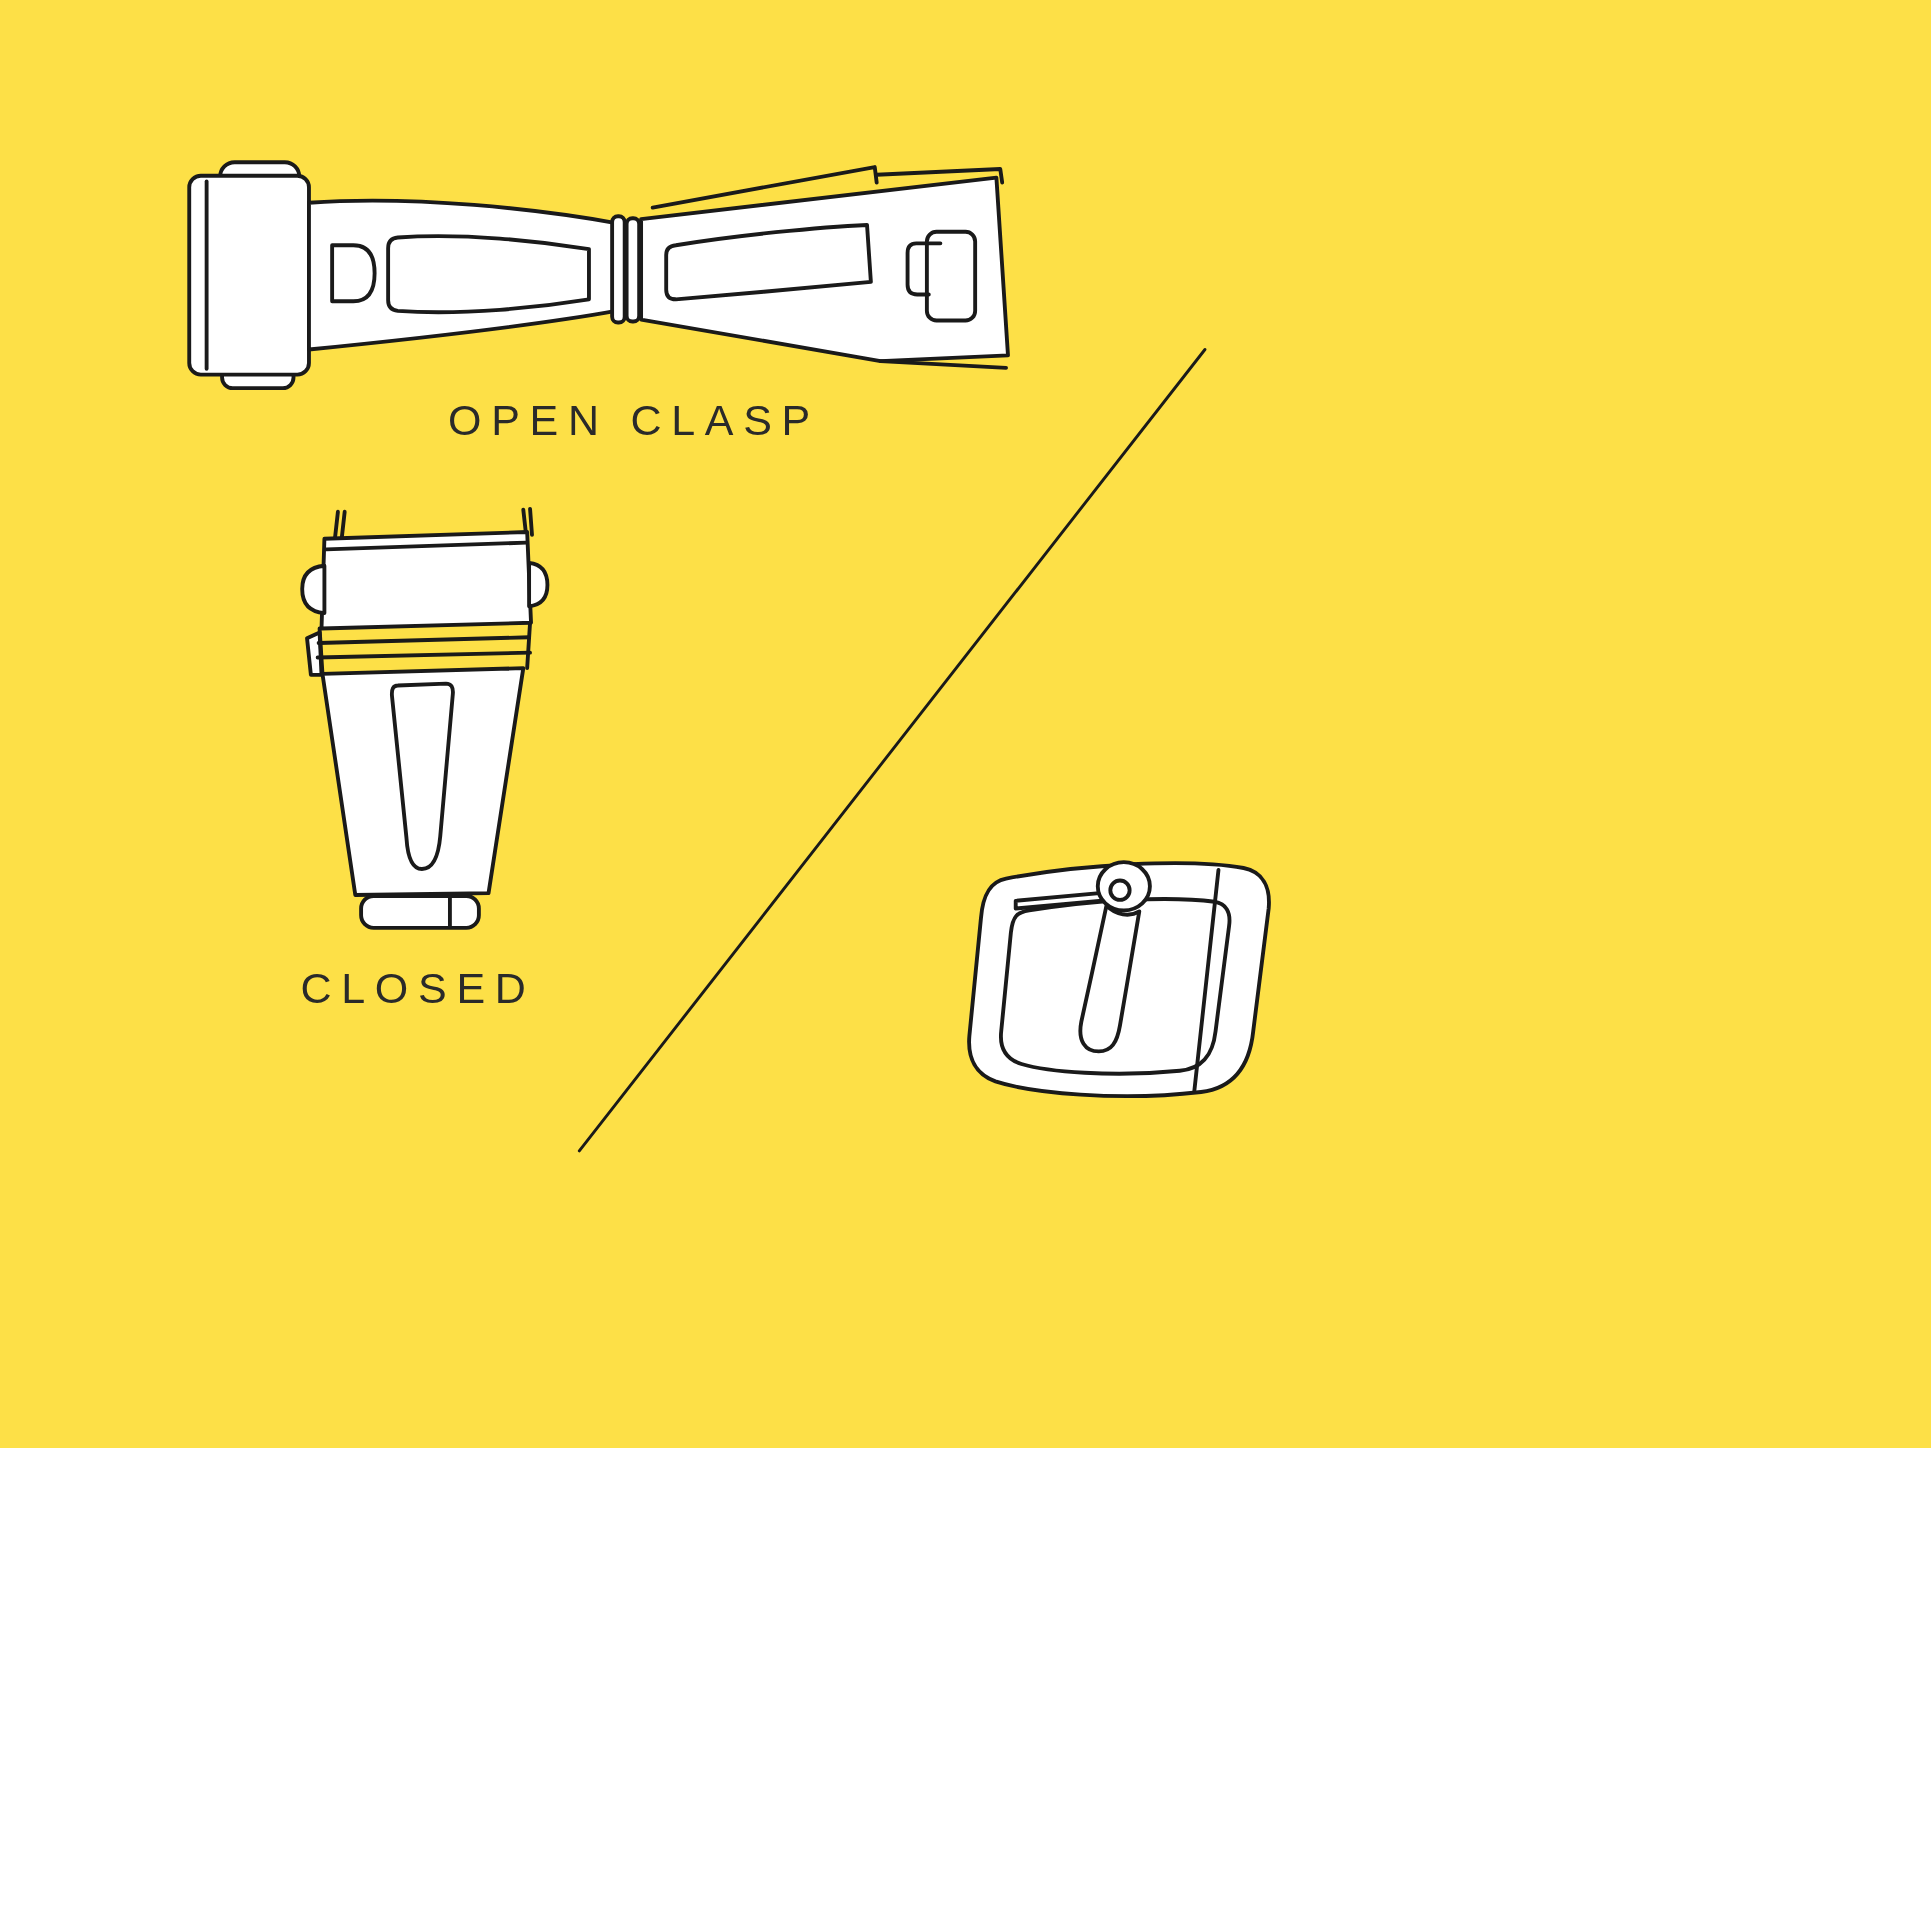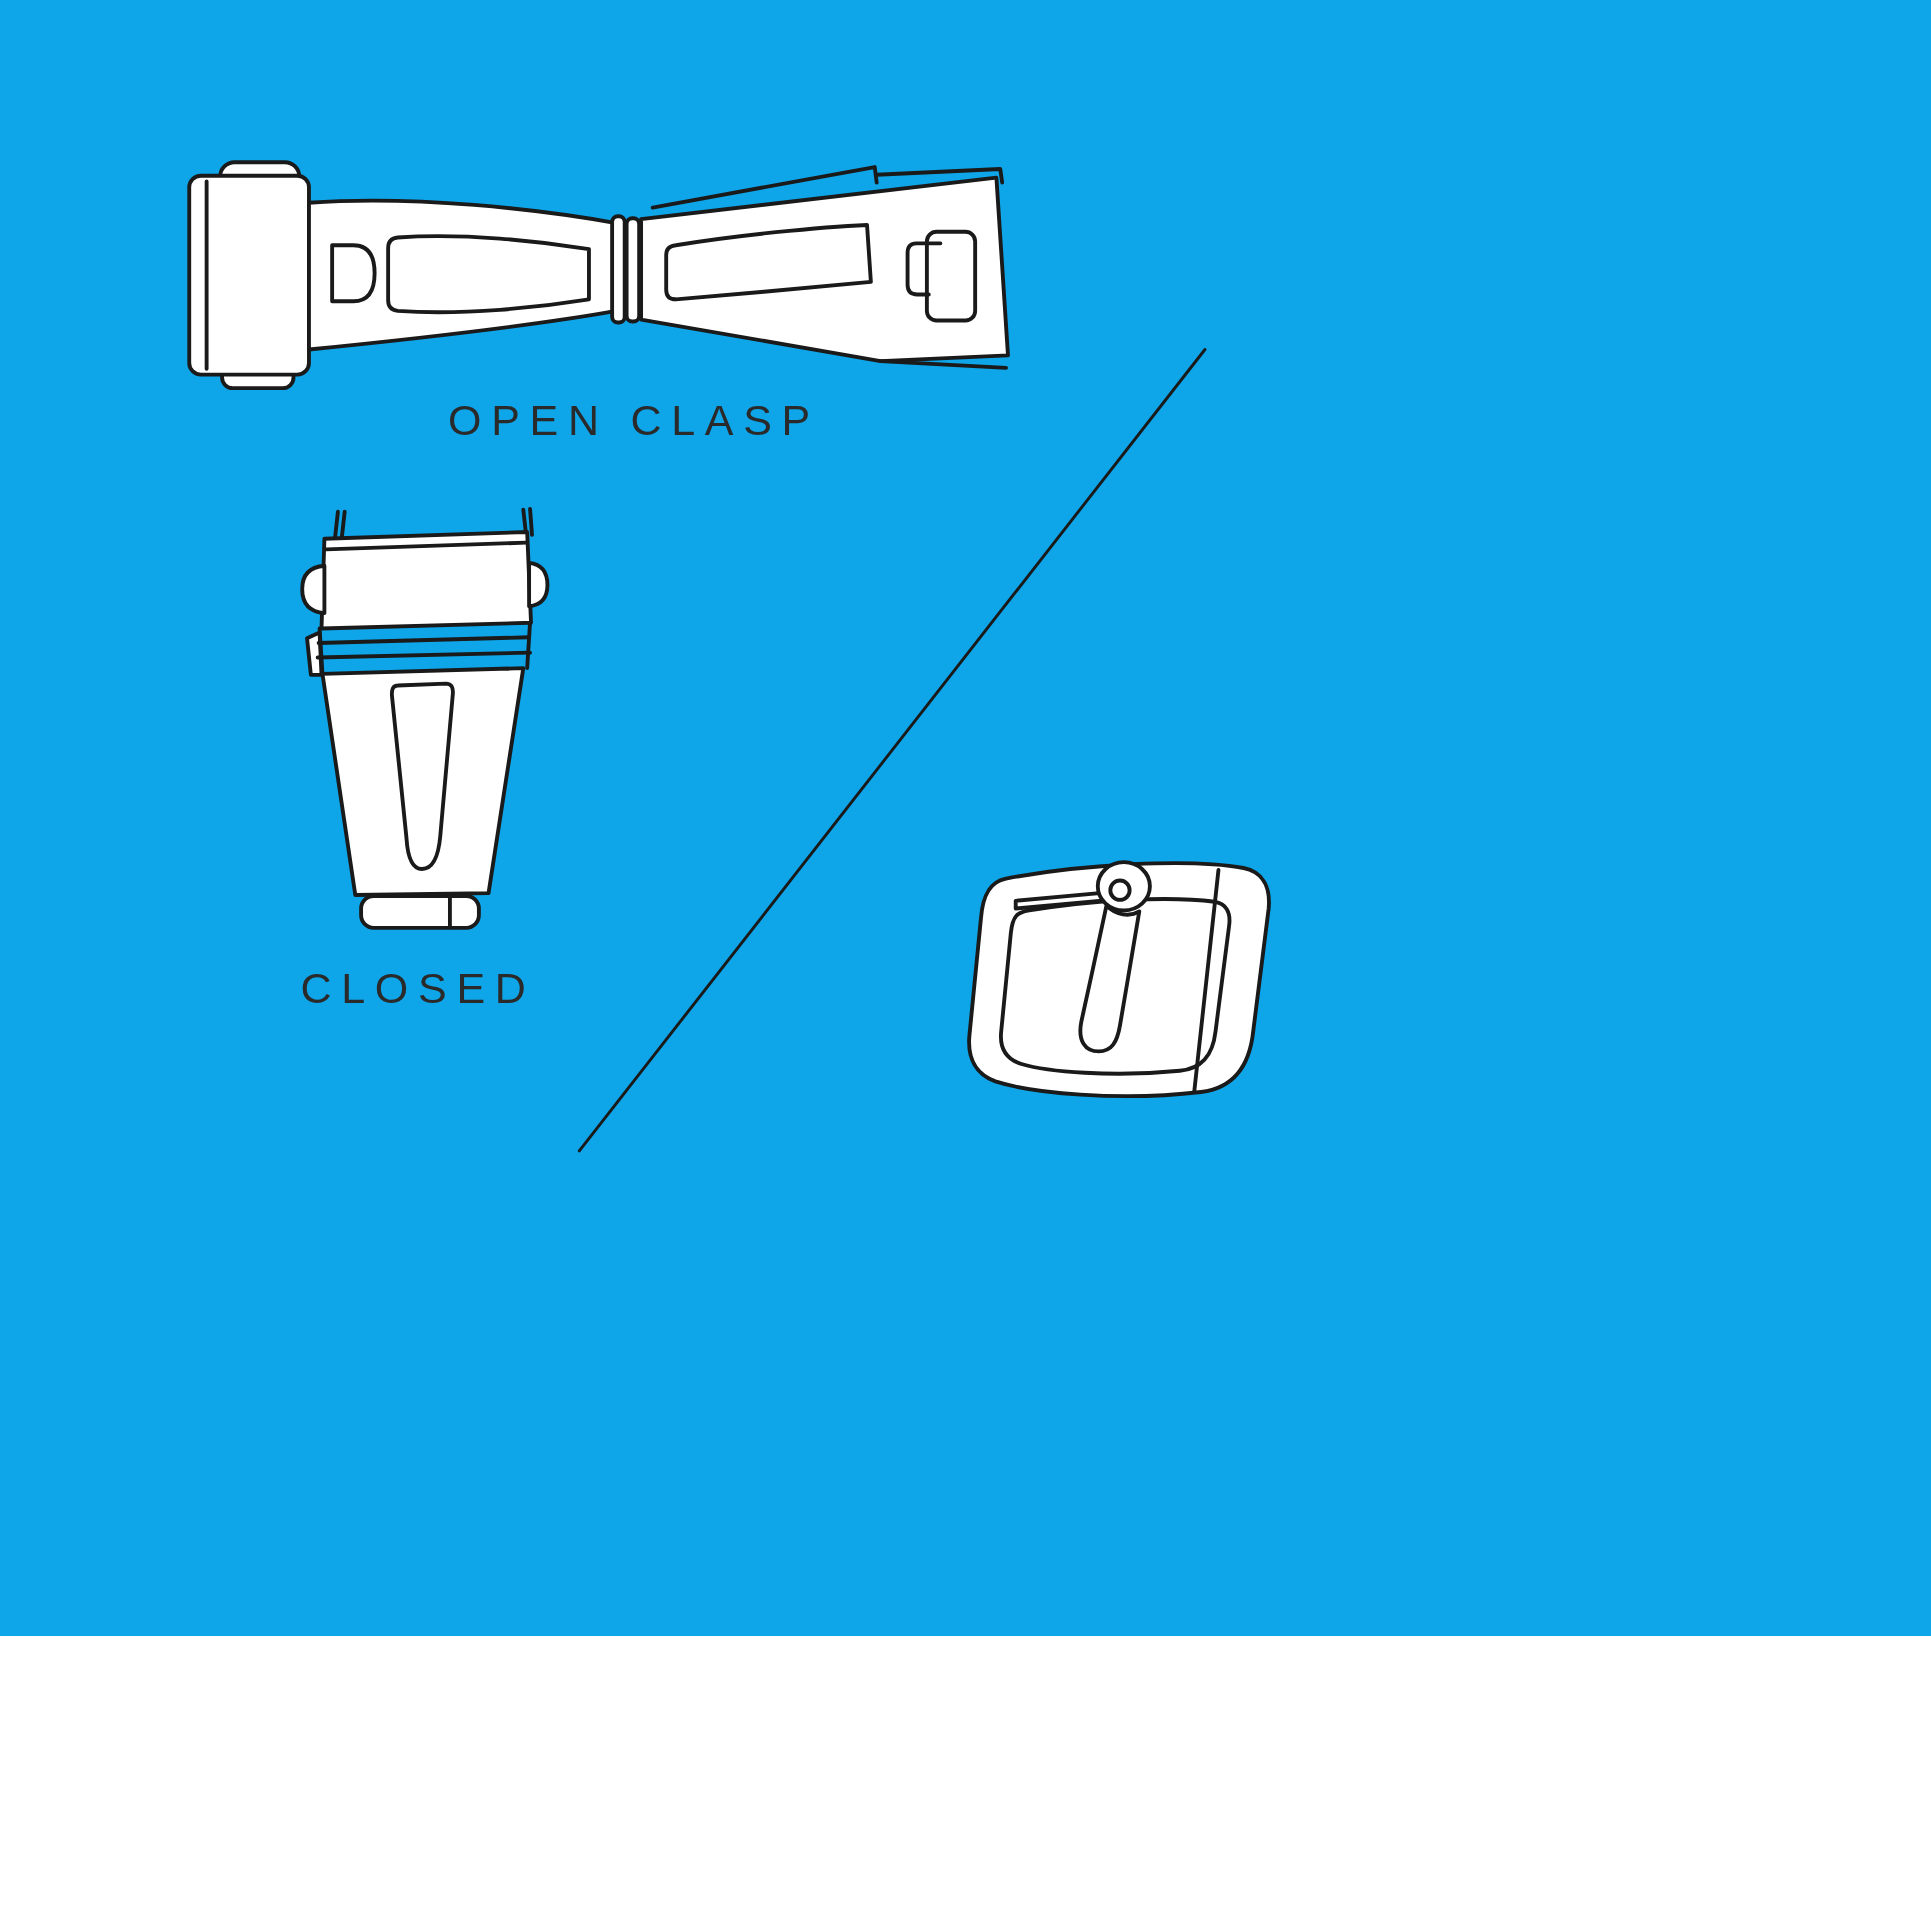--- a/index.html
+++ b/index.html
@@ -1,17 +1,17 @@
 <!DOCTYPE html>
 <html><head>
 <meta charset="utf-8">
 <style>
   html,body{margin:0;padding:0;}
   body{background:#ffffff;font-family:"Liberation Sans",sans-serif;}
-  .page{position:relative;width:1931px;height:1636px;background:#0ea5e9;overflow:hidden;}
+  .page{position:relative;width:1931px;height:1448px;background:#fde047;overflow:hidden;}
   .artwork{position:absolute;left:0;top:0;}
   .caption{
     position:absolute;transform:translateX(-50%);white-space:nowrap;
     color:#2a2a2a;font-size:43px;letter-spacing:9.7px;font-weight:400;
   }
   .caption.open{left:634px;top:396px;}
   .caption.closed{left:418px;top:964px;}
   .title{
     position:absolute;left:753px;top:1807px;transform:translateX(-50%);
     white-space:nowrap;color:#1c1c1c;font-size:73px;letter-spacing:15.4px;font-weight:400;

